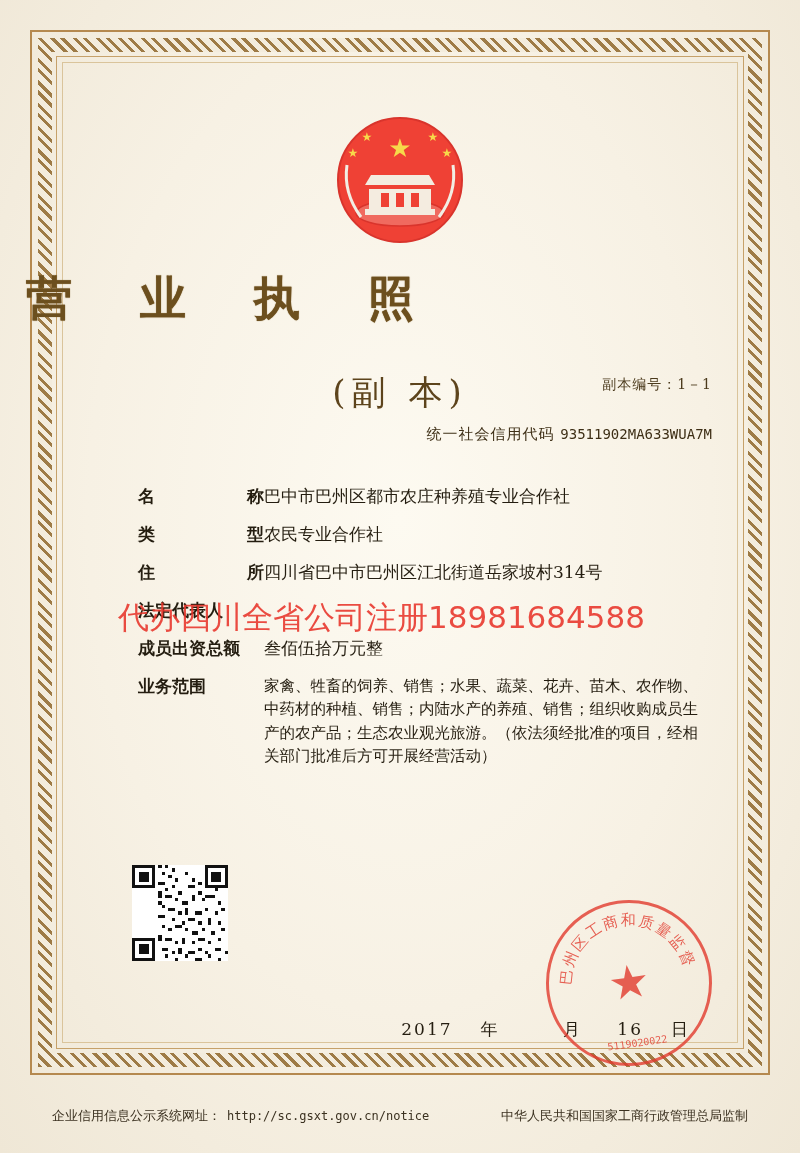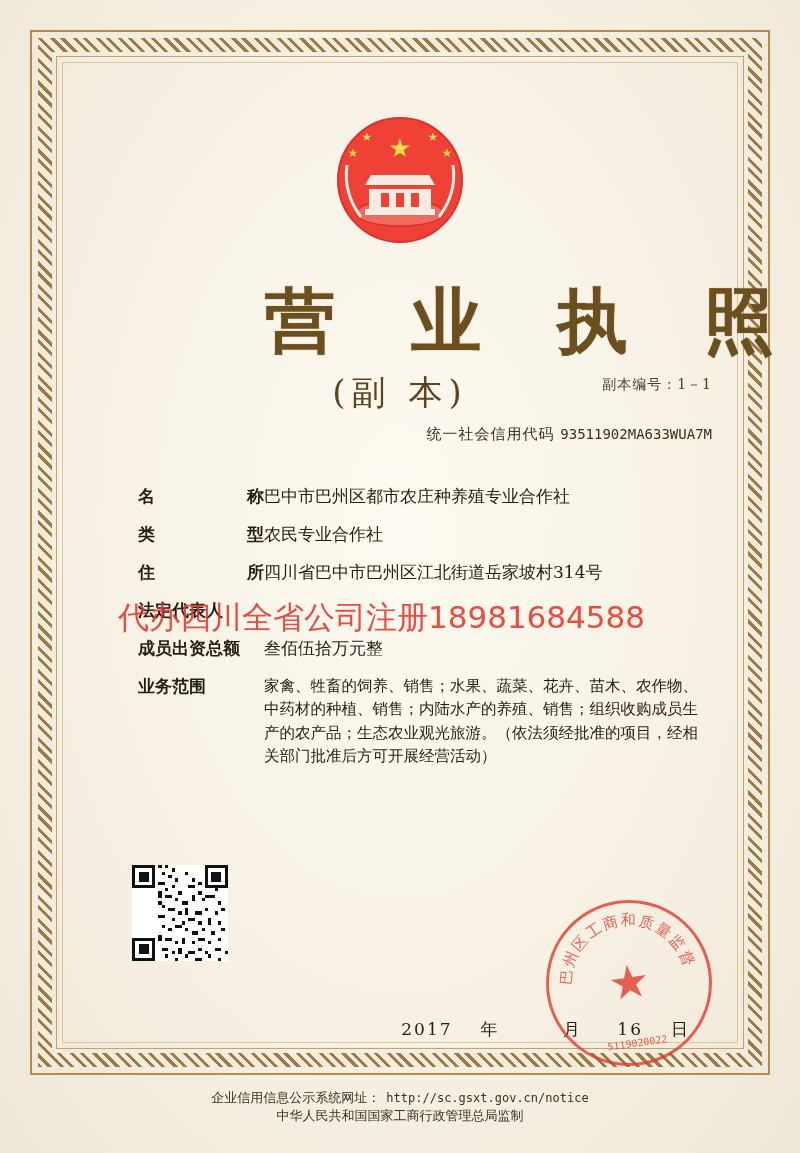--- a/index.html
+++ b/index.html
@@ -40,25 +40,25 @@
   }
 
   
   .emblem{
     position:absolute;left:50%;top:105px;transform:translateX(-50%);
     width:150px;height:150px;
   }
 
   
   .title{
-    position:absolute;top:275px;left:0;right:0;
-    text-align:right;
+    position:absolute;top:268px;left:0;right:0;
+    text-align:left;
     font-family:"DejaVu Serif", serif;
     font-weight:bold;
-    font-size:70px;
+    font-size:46px;
     letter-spacing:26px;
     text-indent:26px;
     color:#6c4f1e;
     text-shadow:0 0 1px #7a5a25;
   }
   .subtitle{
     position:absolute;top:370px;left:0;right:0;
     text-align:center;
     font-size:34px;
     letter-spacing:6px;
@@ -165,21 +165,20 @@
     position:absolute;left:0;right:0;bottom:14px;text-align:center;
     font-size:10px;font-family:"DejaVu Sans Mono", monospace;color:#e23b2e;
   }
 
   
   .footer{
     position:absolute;left:52px;right:52px;bottom:28px;
     display:flex;justify-content:space-between;align-items:center;
     font-size:13px;color:#3b3120;
     font-family:"DejaVu Serif", serif;
-    flex-direction:column;
   }
   .footer .url{font-family:"DejaVu Sans Mono", monospace;font-size:12px;margin-left:6px;}
   .footer .left{display:flex;align-items:baseline;}
 </style>
 </head>
 <body>
 
 <div class="page">
 
   <div class="frame-outer"></div>

